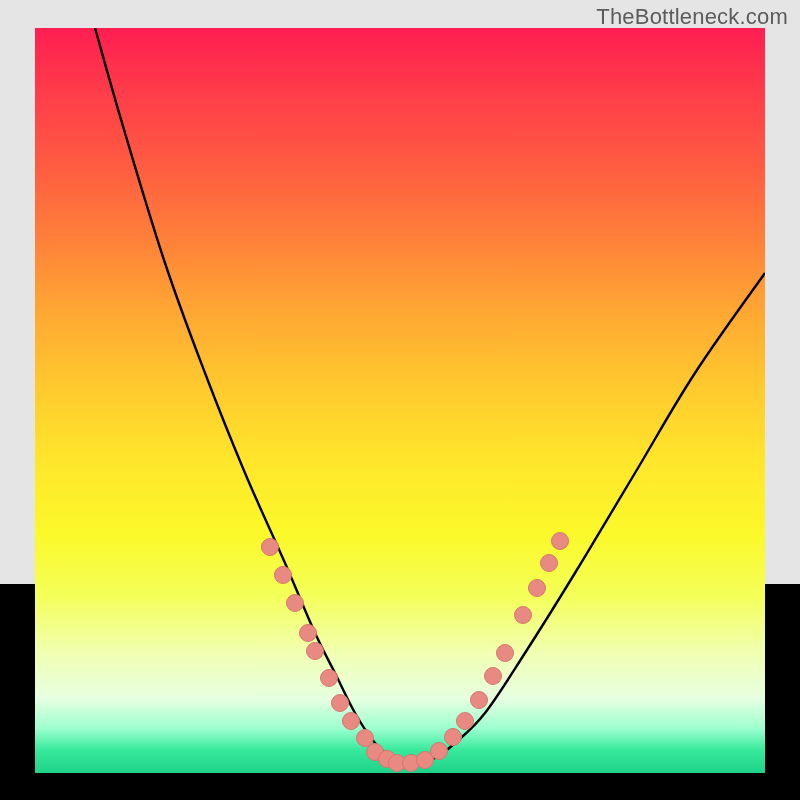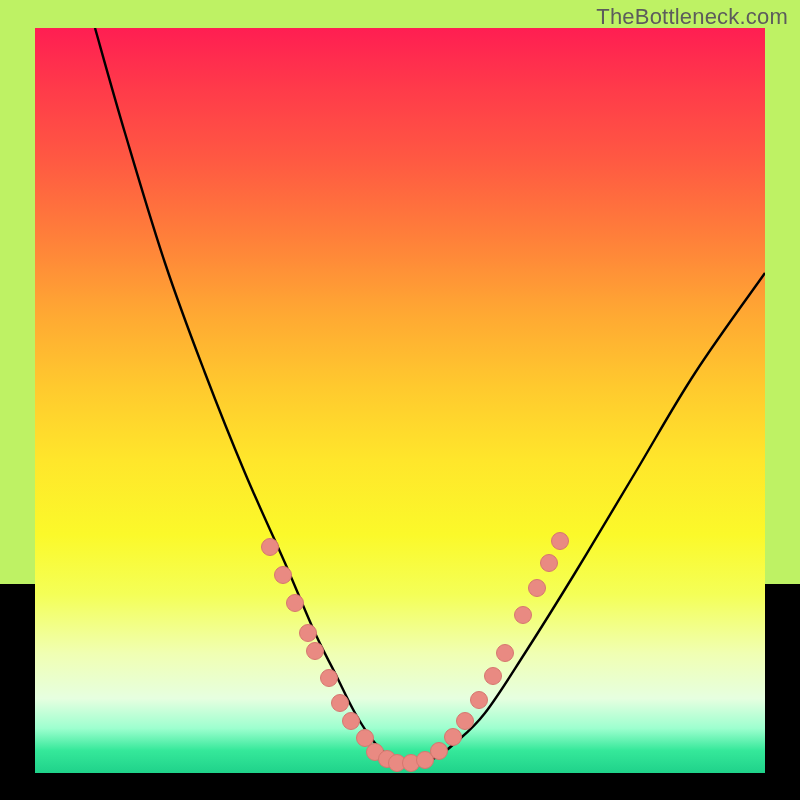--- a/index.html
+++ b/index.html
@@ -10,21 +10,21 @@
     overflow: hidden;
     background: #000;
     font-family: Arial, Helvetica, sans-serif;
   }
   .frame {
     position: absolute;
     left: 0;
     top: 0;
     width: 800px;
     height: 584px;
-    background: #bef264;
+    background: #e5e5e5;
   }
   .plot {
     position: absolute;
     left: 35px;
     top: 28px;
     width: 730px;
     height: 745px;
     background: linear-gradient(
       to bottom,
       #ff1e52 0%,

